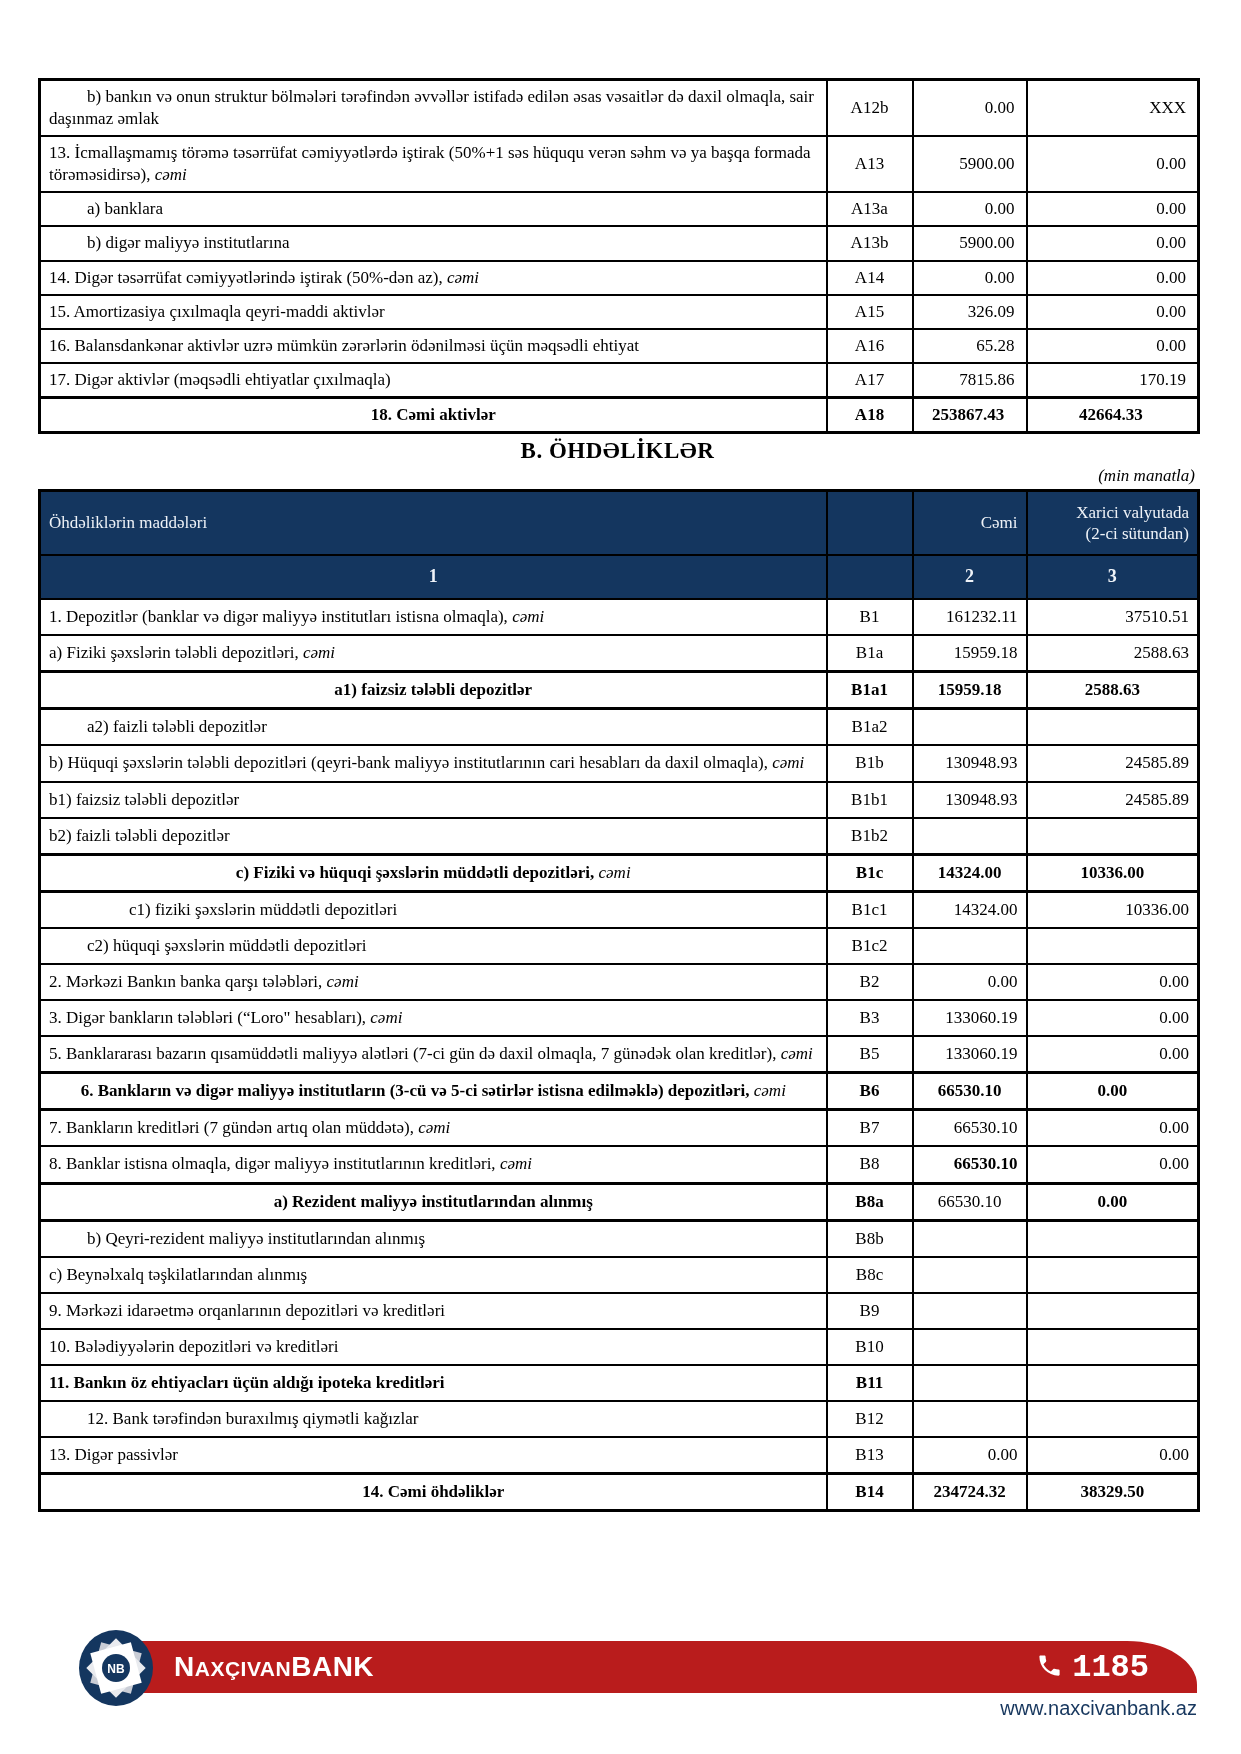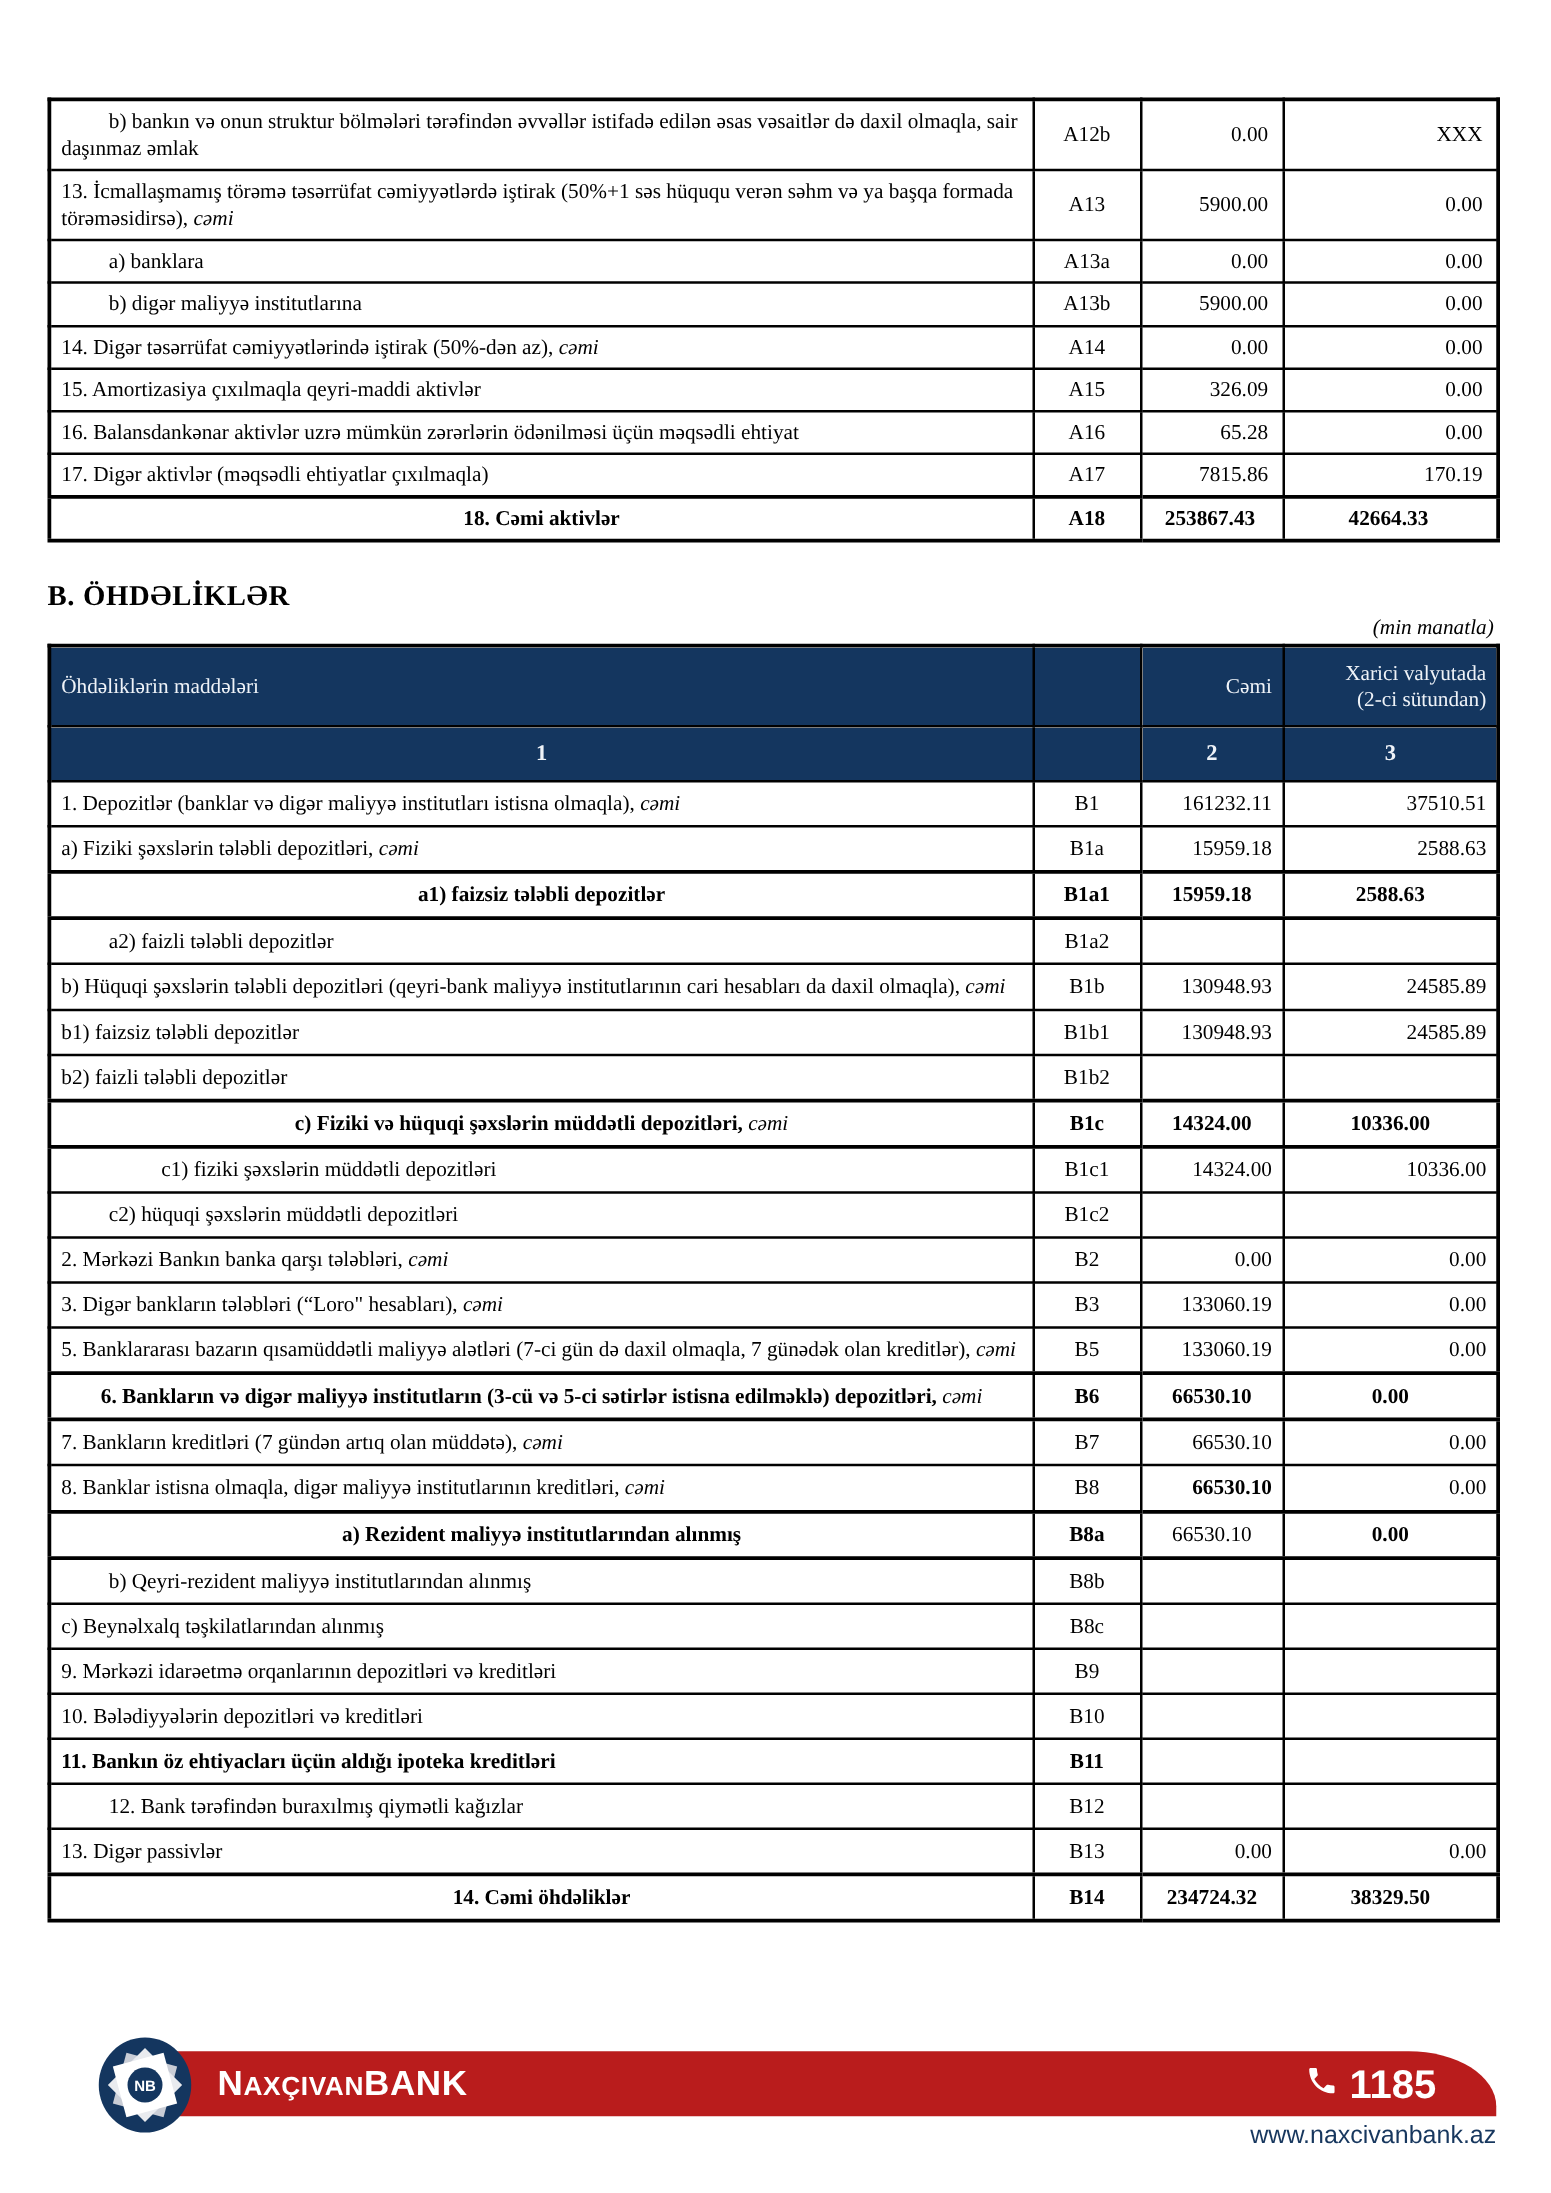--- a/index.html
+++ b/index.html
@@ -10,39 +10,39 @@
   table{border:3px solid #000;}
   td{border:2px solid #000;padding:5px 8px;vertical-align:middle;line-height:1.3;overflow:hidden;}
   #liab-table td{padding:6px 8px;}
   td.code{text-align:center;padding:5px 2px;}
   td.num{text-align:right;padding-right:11px;}
   td.vtop{vertical-align:top;padding-top:3px;}
   .b{font-weight:bold;}
   tr.emph td{border-top:3px solid #000;border-bottom:3px solid #000;text-align:center;}
   .ind1{text-indent:38px;}
   .ind2{text-indent:80px;}
-  .section-title{font-weight:bold;font-size:23px;margin:30px 0 2px 0;letter-spacing:.5px;}
+  .section-title{text-align:center;font-weight:bold;font-size:23px;margin:4px 0 2px 0;letter-spacing:.5px;}
   .unit-note{text-align:right;font-style:italic;font-size:17px;margin:0 2px 3px 0;}
   #liab-table thead td{background:#14365F;color:#EFF3F8;border:2px solid #000;}
   tr.hrow1 td{height:50px;border-bottom:2px solid #33557F;}
   tr.hrow2 td{height:30px;border-top:2px solid #33557F;text-align:center;font-weight:bold;font-size:18px;}
   td.h-items{text-align:left;padding-left:54px;}
   td.h-total{text-align:right;padding-right:14px;}
   td.h-fx{text-align:right;line-height:1.25;}
   
   .footer-bar{position:absolute;left:100px;top:1641px;width:1097px;height:52px;background:#b91c1c;
       border-top-right-radius:70px 44px;display:flex;align-items:center;justify-content:space-between;
       padding:0 48px 0 74px;box-sizing:border-box;}
   .logo-badge{position:absolute;left:78px;top:1629px;width:76px;height:78px;}
   .brand{font-family:"Liberation Sans","DejaVu Sans",sans-serif;font-weight:bold;color:#fff;
       white-space:nowrap;letter-spacing:.5px;}
   .brand .big{font-size:28px;}
   .brand .small{font-size:21px;}
   .phone-wrap{display:flex;align-items:center;gap:9px;}
-  .phone-num{font-family:Liberation Sans, sans-serif;font-weight:bold;color:#fff;font-size:32px;}
+  .phone-num{font-family:Liberation Mono, monospace;font-weight:bold;color:#fff;font-size:32px;}
   .website{position:absolute;top:1697px;right:44px;font-family:"Liberation Sans","DejaVu Sans",sans-serif;
       font-size:20px;color:#17375E;text-decoration:none;}
 </style>
 </head>
 <body>
 
 <div class="content">
 
   <table id="assets-table">
     <colgroup>

